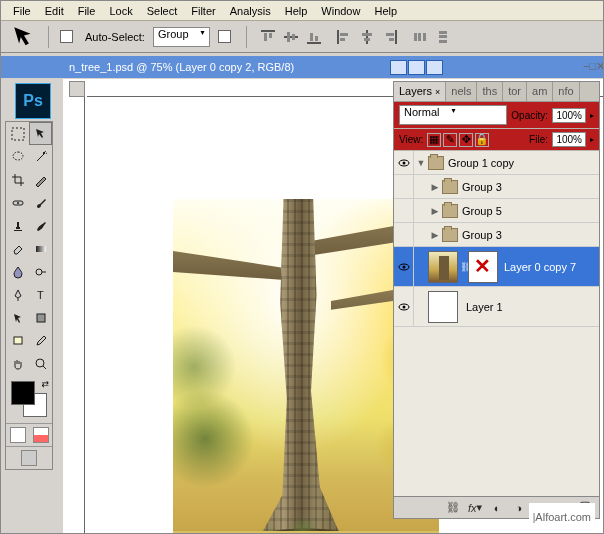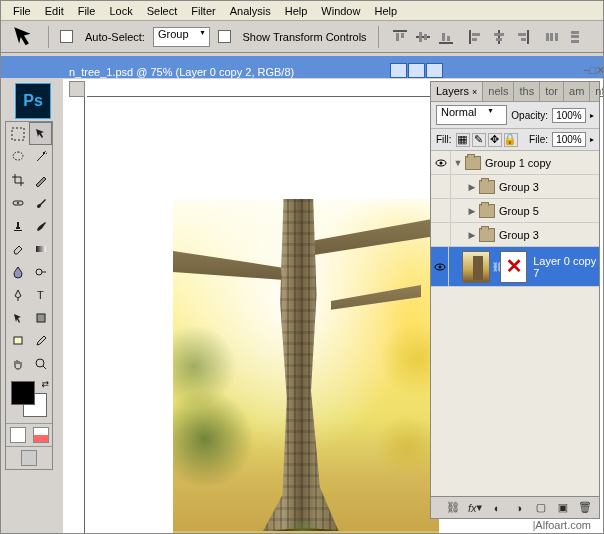--- a/index.html
+++ b/index.html
@@ -8,21 +8,21 @@
 .menubar div{padding:2px 6px;cursor:default}
 .optbar{height:32px;background:#d6d3ce;border-bottom:1px solid #888;display:flex;align-items:center;padding:0 10px;gap:8px}
 .movetool{width:26px;height:22px;display:flex;align-items:center;justify-content:center}
 .chk{width:13px;height:13px;border:1px solid #666;background:#fff;display:inline-block;vertical-align:middle;margin-right:4px}
 .combo{display:inline-flex;align-items:flex-start;border:1px solid #888;background:#fff;height:20px;padding:0 4px;gap:12px}
 .combo .caret{font-size:8px}
 .sep{width:1px;height:22px;background:#999;margin:0 3px}
 .alignicons{display:flex;gap:3px}
 .aicon{width:20px;height:18px;border:1px solid transparent;display:flex;align-items:center;justify-content:center}
 .aicon svg{width:14px;height:14px}
-.doctab{position:absolute;left:0;top:55px;right:0;height:22px;background:#5e8fd8;display:flex;align-items:flex-end;padding:0 6px;color:#fff;z-index:5}
+.doctab{position:absolute;left:0;top:55px;right:0;height:22px;background:#5e8fd8;display:flex;align-items:center;padding:0 6px;color:#fff;z-index:5}
 .doctab .titlebit{margin-left:62px;color:#fff}
 .doctab .minwin{position:absolute;right:160px;display:flex;gap:1px}
 .wbtn{width:17px;height:15px;background:#d4e3fb;border:1px solid #2a60b0;display:inline-block}
 .doctab .xbtn{position:absolute;right:6px;width:14px;height:14px;color:#666}
 .ps-icon{position:absolute;left:14px;top:82px;width:36px;height:36px;background:#001e33;border:1px solid #3aa7e8;color:#3aa7e8;display:flex;align-items:center;justify-content:center;font-size:16px;font-weight:bold;z-index:10}
 .toolbox{position:absolute;left:4px;top:120px;width:48px;background:#d6d3ce;border:1px solid #888;z-index:10}
 .toolrow{display:flex}
 .toolbtn{width:23px;height:23px;border:1px solid #d6d3ce;display:flex;align-items:center;justify-content:center;opacity:.85}
 .toolbtn.sel{border:1px solid #666;background:#c8c8c8}
 .swatch{width:40px;height:40px;position:relative;margin:4px auto}
@@ -58,49 +58,49 @@
  radial-gradient(circle 8px at 10% 30%,rgba(200,120,30,.9),transparent 70%),
  radial-gradient(circle 6px at 50% 60%,rgba(200,120,30,.9),transparent 70%),
  radial-gradient(circle 7px at 80% 40%,rgba(200,120,30,.9),transparent 70%),
  linear-gradient(180deg,#d9c060,#c08a30 60%,#a06820)}
 .roots{position:absolute;bottom:30px;left:28px;width:210px;height:96px;background:
  radial-gradient(ellipse 120px 50px at 50% 100%,#6a5a3a,#4e3e26 80%,transparent 82%)}
 .moss{position:absolute;bottom:30px;left:50px;width:160px;height:60px;background:
  radial-gradient(circle 36px at 30% 70%,rgba(90,130,50,.75),transparent 70%),
  radial-gradient(circle 30px at 70% 65%,rgba(90,130,50,.7),transparent 70%),
  radial-gradient(circle 24px at 50% 40%,rgba(100,140,60,.6),transparent 70%)}
-.panel{position:absolute;right:3px;top:80px;width:170px;bottom:14px;background:#e5e5e5;border:1px solid #888;z-index:20;display:flex;flex-direction:column}
+.panel{position:absolute;right:3px;top:80px;width:207px;bottom:14px;background:#b91c1c;border:1px solid #888;z-index:20;display:flex;flex-direction:column}
 .ptabs{display:flex;height:20px;border-bottom:1px solid #999;background:#c8c5bd;font-size:10px}
 .ptab{padding:3px 5px;border-right:1px solid #999;color:#555}
 .ptab.on{background:#d6d3ce;color:#000}
 .ptab .x{margin-left:3px;font-size:9px}
 .p-row{display:flex;align-items:center;padding:3px 5px;border-bottom:1px solid #b8b5ae;gap:4px}
 .p-row .lbl{font-size:10px}
-.num{border:1px solid #888;background:#fff;padding:1px 3px;width:34px;text-align:center;font-size:10px}
+.num{border:1px solid #888;background:#fff;padding:1px 3px;width:34px;text-align:right;font-size:10px}
 .lockicons{display:flex;gap:2px}
 .lockicons div{width:14px;height:14px;border:1px solid #aaa;display:flex;align-items:center;justify-content:center}
 .layers{flex:1;background:#ece9e0;overflow:auto}
 .lrow{display:flex;align-items:center;height:24px;border-bottom:1px solid #ccc}
 .lrow.tall{height:40px}
 .lrow.sel{background:#3875d7;color:#fff}
 .eye{width:20px;height:100%;border-right:1px solid #ccc;display:flex;align-items:center;justify-content:center}
 .eye svg{width:12px;height:10px}
 .indent{width:14px;height:100%;display:flex;align-items:center;justify-content:center}
 .tw{font-size:9px;color:#666}
 .fold{width:16px;height:14px;background:#bfae88;border:1px solid #8c7a54;margin-right:4px;position:relative}
 .fold::before{content:"";position:absolute;top:-3px;left:1px;width:6px;height:3px;background:#bfae88;border:1px solid #8c7a54;border-bottom:none}
 .thumb{width:30px;height:32px;border:1px solid #666;margin-right:2px;background:#fff}
 .thumb.tree{background:linear-gradient(180deg,#efe9bd,#c9a850 60%,#7a5a30);position:relative}
 .thumb.tree::after{content:"";position:absolute;left:10px;top:4px;width:10px;height:24px;background:#6e5a38}
 .thumb.mask{background:#fff;position:relative}
 .thumb.mask::after{content:"✕";color:#c00;font-size:20px;position:absolute;left:5px;top:2px;font-weight:bold}
 .link{width:8px;font-size:9px;text-align:center;color:#fff}
 .pbottom{height:22px;border-top:1px solid #888;display:flex;align-items:center;justify-content:flex-end;gap:6px;padding:0 6px;background:#d6d3ce}
 .pbottom div{width:16px;height:16px;display:flex;align-items:center;justify-content:center;opacity:.8}
-.watermark{position:absolute;right:8px;bottom:2px;font-size:10px;color:#666;background:#fff;padding:0 4px;z-index:30}
+.watermark{position:absolute;right:8px;bottom:2px;font-size:10px;color:#666;background:#fff;padding:8px 4px;z-index:30}
 </style>
 </head>
 <body>
 
 <div class="menubar">
   <div>File</div>
   <div>Edit</div>
   <div>File</div>
   <div>Lock</div>
   <div>Select</div>
@@ -118,21 +118,20 @@
       </svg>
     </div>
   <div class="sep"></div>
   <span class="chk"></span>
   <span class="lbl">Auto-Select:</span>
   <div class="combo">
       <span>Group</span>
       <span class="caret">▾</span>
     </div>
   <span class="chk"></span>
-  <span class="lbl">Show Transform Controls</span>
   <div class="sep"></div>
   <div class="alignicons">
     <div class="aicon">
         <svg viewBox="0 0 14 14">
           <rect x="0" y="0" width="14" height="2" fill="#555"></rect>
           <rect x="3" y="3" width="3" height="8" fill="#888"></rect>
           <rect x="8" y="3" width="3" height="5" fill="#888"></rect>
         </svg>
       </div>
     <div class="aicon">
@@ -388,21 +387,21 @@
   <div class="p-row">
     <div class="combo" style="flex:1">
         <span>Normal</span>
         <span class="caret">▾</span>
       </div>
     <span class="lbl">Opacity:</span>
     <span class="num">100%</span>
       <span style="font-size:8px">▸</span>
   </div>
   <div class="p-row">
-    <span class="lbl">Fill:</span>
+    <span class="lbl">View:</span>
     <div class="lockicons">
       <div>▦</div>
       <div>✎</div>
       <div>✥</div>
       <div>🔒</div>
     </div>
     <span style="flex:1"></span>
     <span class="lbl">File:</span>
     <span class="num">100%</span>
       <span style="font-size:8px">▸</span>
@@ -453,20 +452,31 @@
           <svg viewBox="0 0 12 10">
             <ellipse cx="6" cy="5" rx="5" ry="3" fill="none" stroke="#000"></ellipse>
             <circle cx="6" cy="5" r="1.5" fill="#000"></circle>
           </svg>
         </div>
       <div class="indent"></div>
       <div class="thumb tree"></div>
       <div class="link">⛓</div>
       <div class="thumb mask"></div>
       <span style="margin-left:4px">Layer 0 copy 7</span>
+    </div>
+    <div class="lrow tall">
+      <div class="eye">
+          <svg viewBox="0 0 12 10">
+            <ellipse cx="6" cy="5" rx="5" ry="3" fill="none" stroke="#000"></ellipse>
+            <circle cx="6" cy="5" r="1.5" fill="#000"></circle>
+          </svg>
+        </div>
+      <div class="indent"></div>
+      <div class="thumb"></div>
+      <span style="margin-left:6px">Layer 1</span>
     </div>
   </div>
   <div class="pbottom">
     <div>⛓</div>
     <div><i>fx</i>▾</div>
     <div>◐</div>
     <div>◑</div>
     <div>▢</div>
     <div>▣</div>
     <div>🗑</div>

